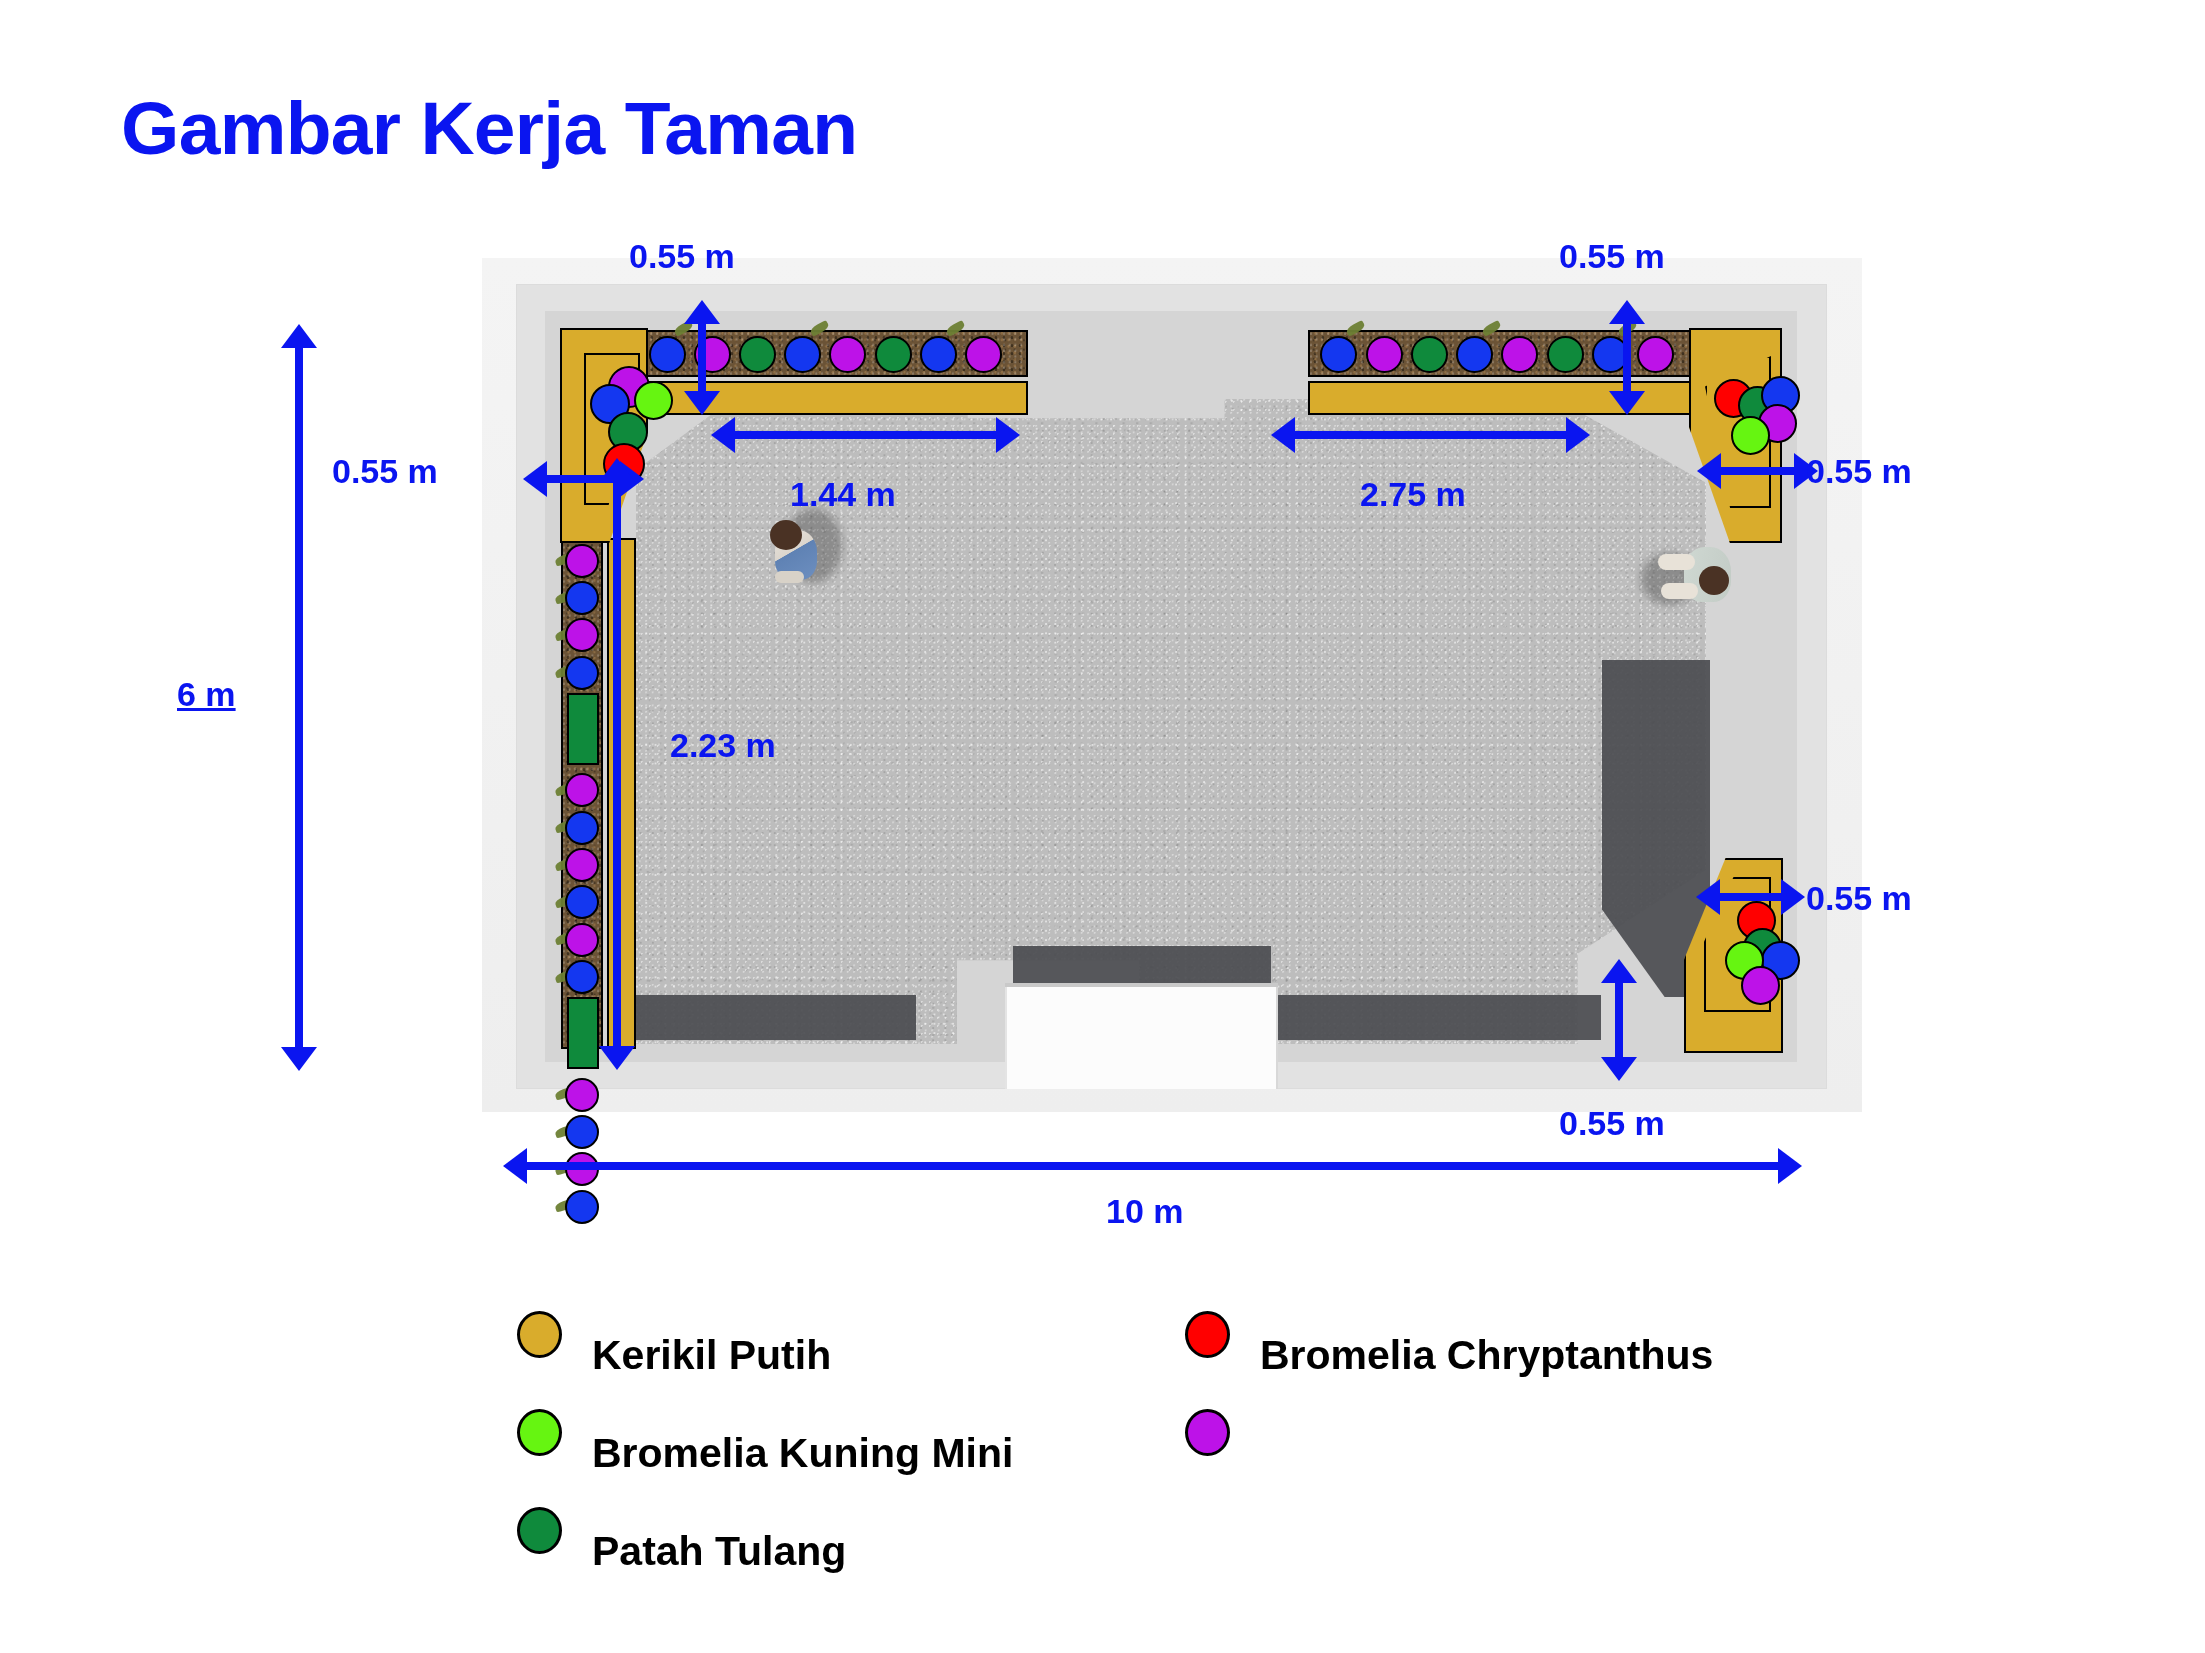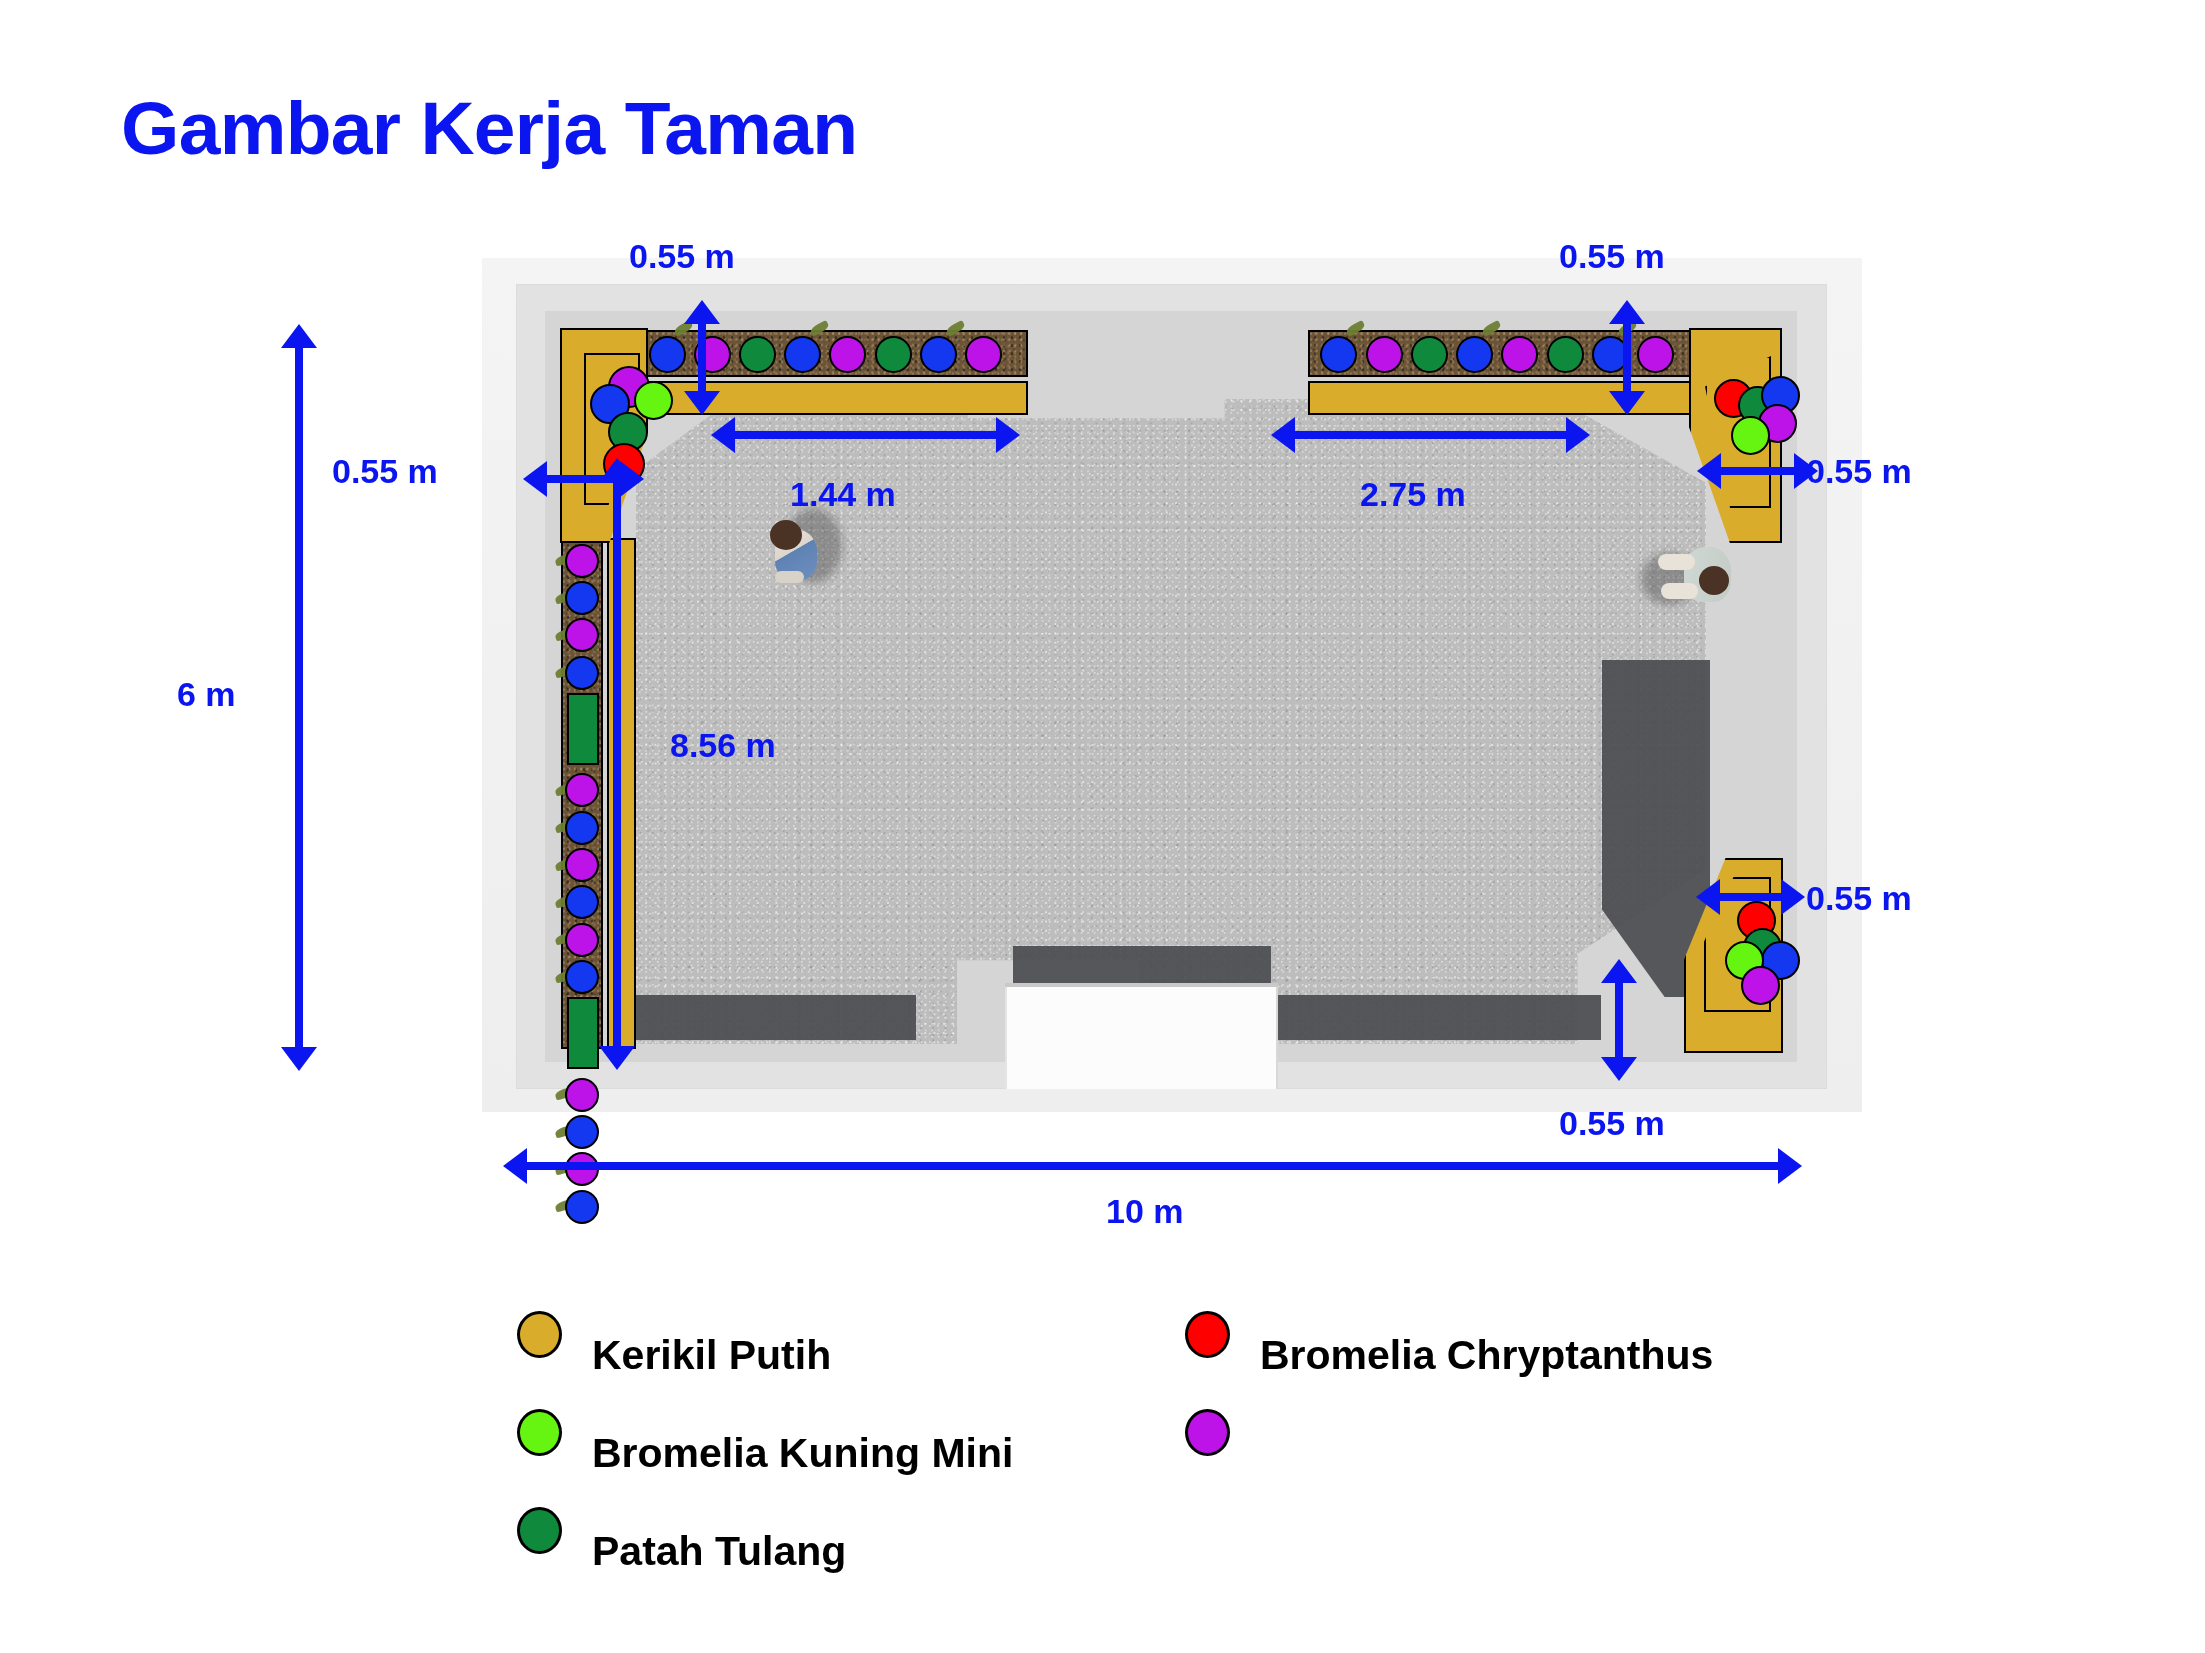--- a/index.html
+++ b/index.html
@@ -372,21 +372,21 @@
       <div class="p-limb" style="left:7.2px; top:46px; width:37px; height:16px; background:#e8e2d8;"></div>
     </div>
 
   </div>
 
   <div class="dim-v" style="left:279px; top:324px; width:39px; height:747px;">
     <div class="bar" style="top:21.5px; bottom:21.5px; height:auto;"></div>
     <div class="av up"></div>
       <div class="av down"></div>
   </div>
-  <div class="dim-label" style="left:177px; top:675px;">6 m</div>
+  <div class="dim-label" style="left:177px; top:675px;text-decoration:underline;">6 m</div>
 
   <div class="dim-label" style="left:332px; top:452px;">0.55 m</div>
   <div class="dim-h" style="left:523px; top:459px; width:121px; height:39px;">
     <div class="bar" style="left:20px; right:20px; width:auto;"></div>
     <div class="ah left"></div>
       <div class="ah right"></div>
   </div>
 
   <div class="dim-label" style="left:629px; top:237px;">0.55 m</div>
   <div class="dim-v" style="left:682px; top:300px; width:39px; height:115px;">
@@ -421,21 +421,21 @@
     <div class="ah left"></div>
       <div class="ah right"></div>
   </div>
   <div class="dim-label" style="left:1360px; top:475px;">2.75 m</div>
 
   <div class="dim-v" style="left:597px; top:458px; width:39px; height:612px;">
     <div class="bar" style="top:20px; bottom:20px; height:auto;"></div>
     <div class="av up"></div>
       <div class="av down"></div>
   </div>
-  <div class="dim-label" style="left:670px; top:726px;">8.56 m</div>
+  <div class="dim-label" style="left:670px; top:726px;">2.23 m</div>
 
   <div class="dim-h" style="left:1696px; top:877px; width:109px; height:39px;">
     <div class="bar" style="left:20px; right:20px; width:auto;"></div>
     <div class="ah left"></div>
       <div class="ah right"></div>
   </div>
   <div class="dim-label" style="left:1806px; top:879px;">0.55 m</div>
 
   <div class="dim-v" style="left:1599px; top:959px; width:39px; height:122px;">
     <div class="bar" style="top:18.7px; bottom:18.7px; height:auto;"></div>

